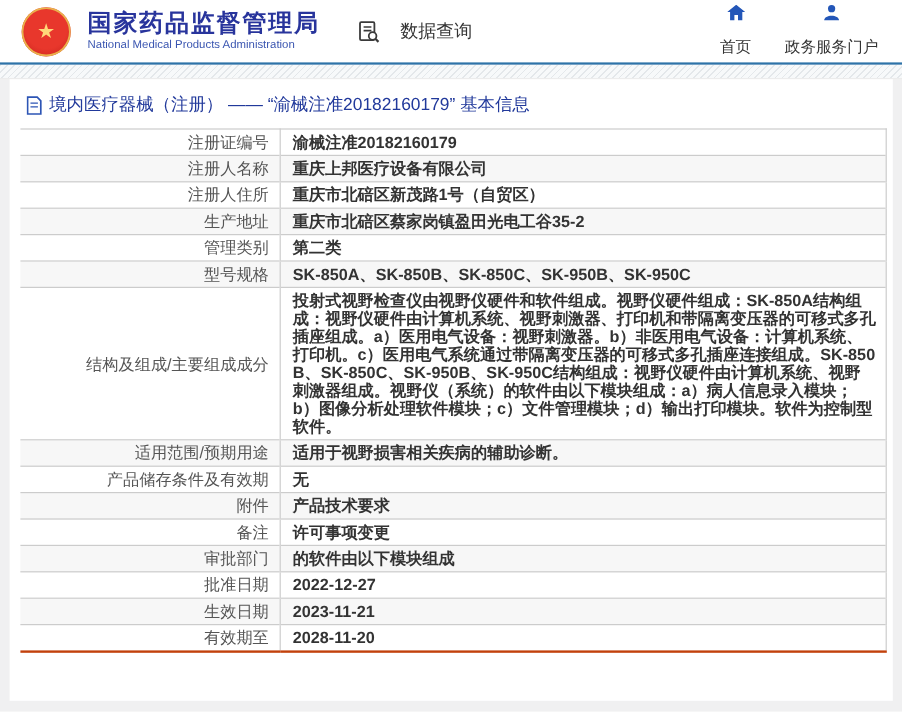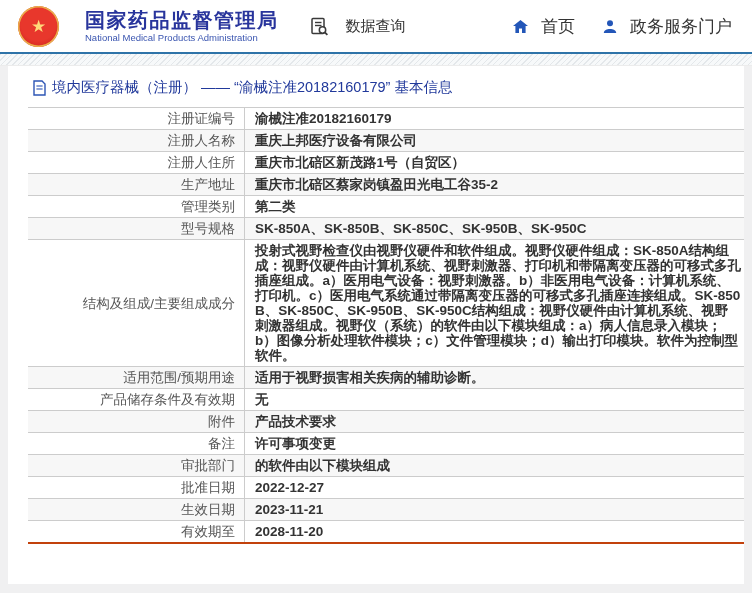--- a/index.html
+++ b/index.html
@@ -14,36 +14,36 @@
     background:#fff;height:54px;border-bottom:2px solid #2e73a8;
     display:flex;align-items:center;padding:0 8px 0 18px;box-sizing:border-box;
   }
   .emblem{
     width:41px;height:41px;border-radius:50%;flex:0 0 41px;
     background:radial-gradient(circle at 50% 42%, #e8372c 0 55%, #c4211a 100%);
     display:flex;align-items:center;justify-content:center;
     color:#ffd97a;font-size:17px;line-height:1;
     box-shadow:inset 0 0 0 1.5px #e9b24c;
   }
-  .agency{margin-left:26px;}
+  .agency{margin-left:14px;}
   .agency-cn{font-size:20px;font-weight:bold;color:#28349c;letter-spacing:1.5px;line-height:23px;white-space:nowrap;}
   .agency-en{font-size:9.5px;color:#3a55b0;line-height:12px;white-space:nowrap;}
   .data-query{display:flex;align-items:center;margin-left:30px;font-size:15px;color:#333;gap:16px;cursor:pointer;}
   .header-nav{margin-left:auto;display:flex;gap:28px;padding-right:12px;}
-  .nav-item{display:flex;flex-direction:row;align-items:center;font-size:17px;color:#333;gap:13px;cursor:pointer;white-space:nowrap;}
+  .nav-item{display:flex;flex-direction:column;align-items:center;font-size:13px;color:#333;gap:13px;cursor:pointer;white-space:nowrap;}
   
   .hatch-strip{
     height:11px;
     background:#f7f9fa;
     background-image:repeating-linear-gradient(135deg, rgba(110,125,140,.14) 0 1px, transparent 1px 4px);
     border-bottom:1px solid #ececec;
   }
   
   .page-body{padding:0 8px;}
-  .card{background:#fff;height:518px;overflow:hidden;padding-left:11px;}
+  .card{background:#fff;height:518px;overflow:hidden;}
   .page-title-bar{
     display:flex;align-items:center;gap:6px;
     padding:12px 14px 10px;color:#21399b;font-size:14.5px;
   }
   .info-table{
     border-collapse:collapse;margin-left:9px;width:722px;
     table-layout:fixed;font-size:13.5px;
   }
   .info-table tr{height:21px;}
   .info-table tr:nth-child(even){background:#f7f7f7;}

